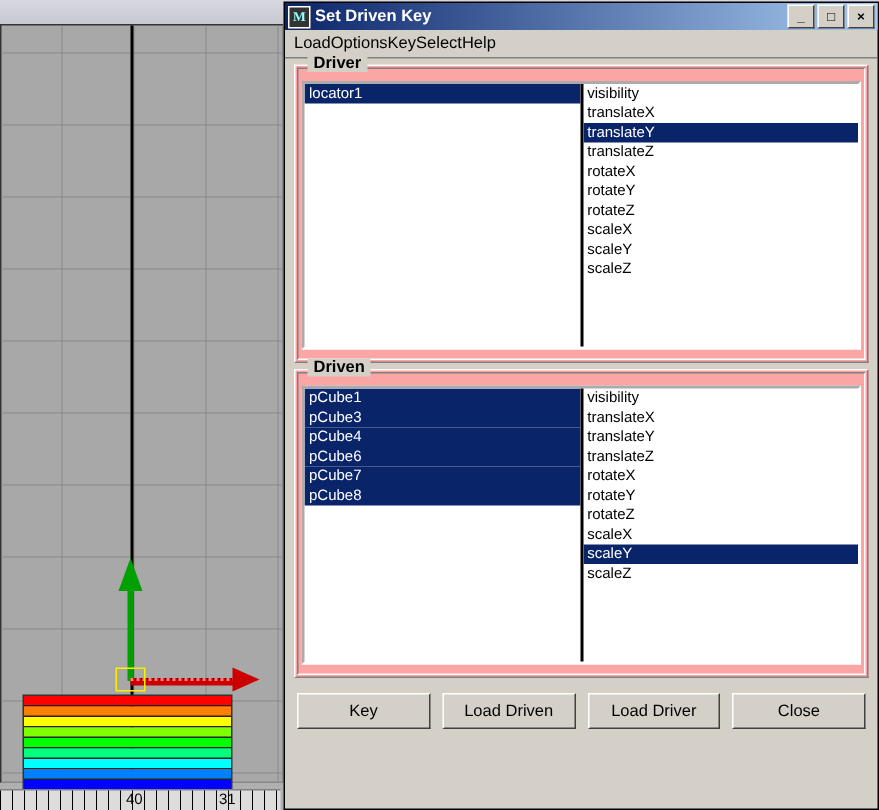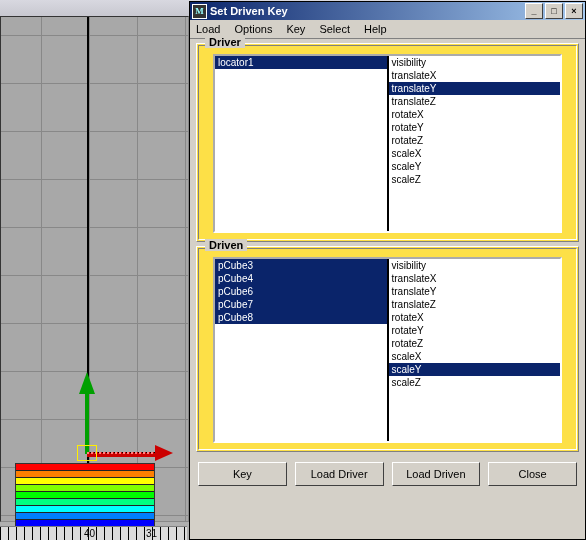--- a/index.html
+++ b/index.html
@@ -31,24 +31,24 @@
 
 .ruler{position:absolute;left:0;top:526px;width:187px;height:14px;background:#dcdcdc;border-top:1px solid #808080}
 .ruler .ticks{position:absolute;left:0;top:0;width:100%;height:100%;background-image:linear-gradient(90deg,#000 1px,transparent 1px);background-size:8px 100%}
 .ruler .lbl{position:absolute;top:1px;font-size:10px;color:#000;font-family:Arial}
 
 .dialog{position:absolute;left:189px;top:1px;width:395px;height:537px;background:#d4d0c8;border:1px solid #000;box-shadow:1px 1px 0 #404040}
 .titlebar{height:18px;background:linear-gradient(90deg,#0a246a,#a6caf0);display:flex;align-items:center;padding:0 2px;color:#fff;font-weight:bold;font-size:11px}
 .titlebar .app-icon{width:13px;height:13px;background:#333;border:1px solid #fff;margin-right:3px;display:flex;align-items:center;justify-content:center;font-size:9px;color:#9ff;font-family:serif}
 .titlebar .spacer{flex:1}
 .titlebar .wbtn{width:16px;height:14px;background:#d4d0c8;border:1px solid #fff;border-right-color:#404040;border-bottom-color:#404040;margin-left:2px;display:flex;align-items:center;justify-content:center;color:#000;font-size:9px;font-family:Marlett,Arial;font-weight:bold}
-.menubar{height:18px;display:flex;align-items:center;padding:0 6px;gap:14px;font-size:11px;color:#000;border-bottom:1px solid #808080}
+.menubar{height:18px;display:flex;align-items:center;padding:0 6px;font-size:11px;color:#000;border-bottom:1px solid #808080}
 .menubar span{cursor:default}
 .section{margin:4px 6px}
-.groupbox{border:1px solid #808080;border-top-color:#fff;border-left-color:#fff;position:relative;padding:10px 16px 8px;background:#fde047}
+.groupbox{border:1px solid #808080;border-top-color:#fff;border-left-color:#fff;position:relative;padding:10px 4px 8px;background:#fca5a5}
 .groupbox::before{content:"";position:absolute;inset:1px;border:1px solid #808080;border-right-color:#fff;border-bottom-color:#fff;pointer-events:none}
 .groupbox .legend{position:absolute;top:-8px;left:8px;background:#d4d0c8;padding:0 4px;font-weight:bold;font-size:11px;z-index:2}
 .list-pair{display:flex;height:175px;border:2px inset #fff;background:#fff;position:relative;z-index:1}
 .list{flex:1;overflow:hidden;font-size:10px;line-height:13px}
 .list .row{padding:0 3px;white-space:nowrap}
 .list .row.sel{background:#0a246a;color:#fff}
 .list-divider{width:2px;background:#000}
 .driven-pair{height:182px}
 
 .btnrow{display:flex;gap:8px;padding:6px 8px 2px;justify-content:space-between}
@@ -131,20 +131,21 @@
             </div>
         </div>
       </div>
     </div>
 
     <div class="section">
       <div class="groupbox">
         <div class="legend">Driven</div>
         <div class="list-pair driven-pair">
           <div class="list" id="driven-objects">
+              <div class="row sel">pCube1</div>
               <div class="row sel">pCube3</div>
               <div class="row sel">pCube4</div>
               <div class="row sel">pCube6</div>
               <div class="row sel">pCube7</div>
               <div class="row sel">pCube8</div>
             </div>
           <div class="list-divider"></div>
           <div class="list" id="driven-attrs">
               <div class="row">visibility</div>
               <div class="row">translateX</div>
@@ -156,18 +157,18 @@
               <div class="row">scaleX</div>
               <div class="row sel">scaleY</div>
               <div class="row">scaleZ</div>
             </div>
         </div>
       </div>
     </div>
 
     <div class="btnrow">
       <div class="btn">Key</div>
+      <div class="btn">Load Driven</div>
       <div class="btn">Load Driver</div>
-      <div class="btn">Load Driven</div>
       <div class="btn">Close</div>
     </div>
   </div>
 </div>
 
 </body></html>

